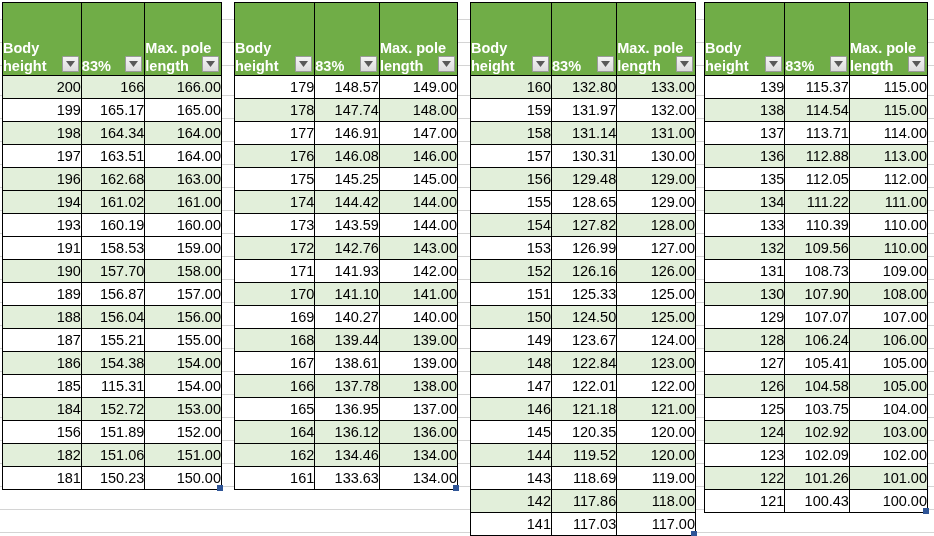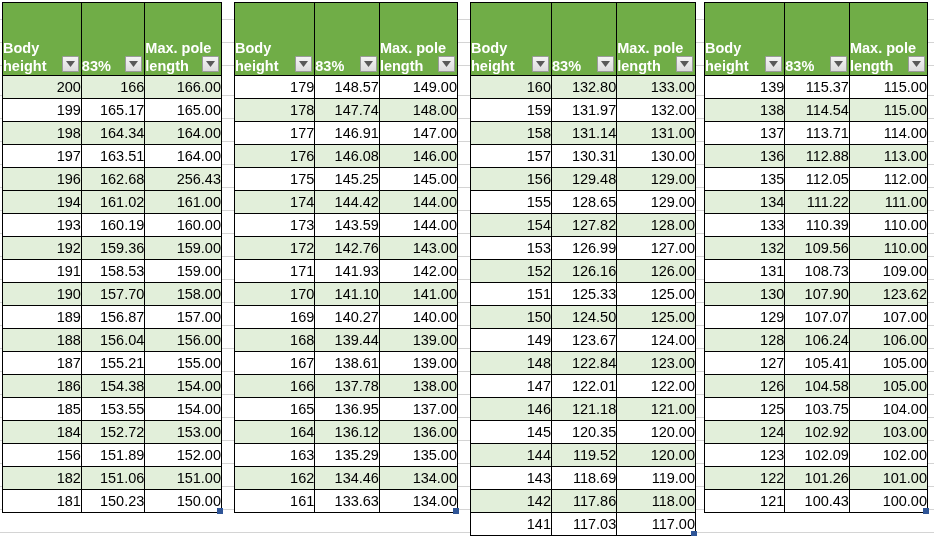--- a/index.html
+++ b/index.html
@@ -149,37 +149,32 @@
               <td>164.00</td>
             </tr>
             <tr class="plain">
               <td>197</td>
               <td>163.51</td>
               <td>164.00</td>
             </tr>
             <tr class="band">
               <td>196</td>
               <td>162.68</td>
-              <td>256.43</td>
+              <td>163.00</td>
             </tr>
             <tr class="band">
               <td>194</td>
               <td>161.02</td>
               <td>161.00</td>
             </tr>
             <tr class="plain">
               <td>193</td>
               <td>160.19</td>
               <td>160.00</td>
             </tr>
-            <tr class="band">
-              <td>192</td>
-              <td>159.36</td>
-              <td>159.00</td>
-            </tr>
             <tr class="plain">
               <td>191</td>
               <td>158.53</td>
               <td>159.00</td>
             </tr>
             <tr class="band">
               <td>190</td>
               <td>157.70</td>
               <td>158.00</td>
             </tr>
@@ -198,21 +193,21 @@
               <td>155.21</td>
               <td>155.00</td>
             </tr>
             <tr class="band">
               <td>186</td>
               <td>154.38</td>
               <td>154.00</td>
             </tr>
             <tr class="plain">
               <td>185</td>
-              <td>153.55</td>
+              <td>115.31</td>
               <td>154.00</td>
             </tr>
             <tr class="band">
               <td>184</td>
               <td>152.72</td>
               <td>153.00</td>
             </tr>
             <tr class="plain">
               <td>156</td>
               <td>151.89</td>
@@ -343,25 +338,20 @@
             <tr class="plain">
               <td>165</td>
               <td>136.95</td>
               <td>137.00</td>
             </tr>
             <tr class="band">
               <td>164</td>
               <td>136.12</td>
               <td>136.00</td>
             </tr>
-            <tr class="plain">
-              <td>163</td>
-              <td>135.29</td>
-              <td>135.00</td>
-            </tr>
             <tr class="band">
               <td>162</td>
               <td>134.46</td>
               <td>134.00</td>
             </tr>
             <tr class="plain">
               <td>161</td>
               <td>133.63</td>
               <td>134.00</td>
             </tr>
@@ -590,21 +580,21 @@
               <td>110.00</td>
             </tr>
             <tr class="plain">
               <td>131</td>
               <td>108.73</td>
               <td>109.00</td>
             </tr>
             <tr class="band">
               <td>130</td>
               <td>107.90</td>
-              <td>123.62</td>
+              <td>108.00</td>
             </tr>
             <tr class="plain">
               <td>129</td>
               <td>107.07</td>
               <td>107.00</td>
             </tr>
             <tr class="band">
               <td>128</td>
               <td>106.24</td>
               <td>106.00</td>

